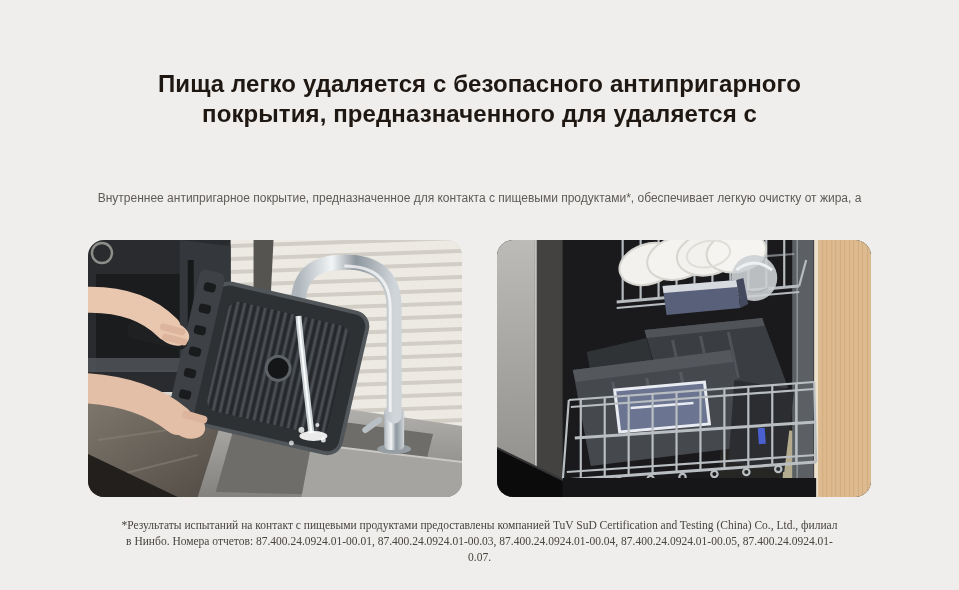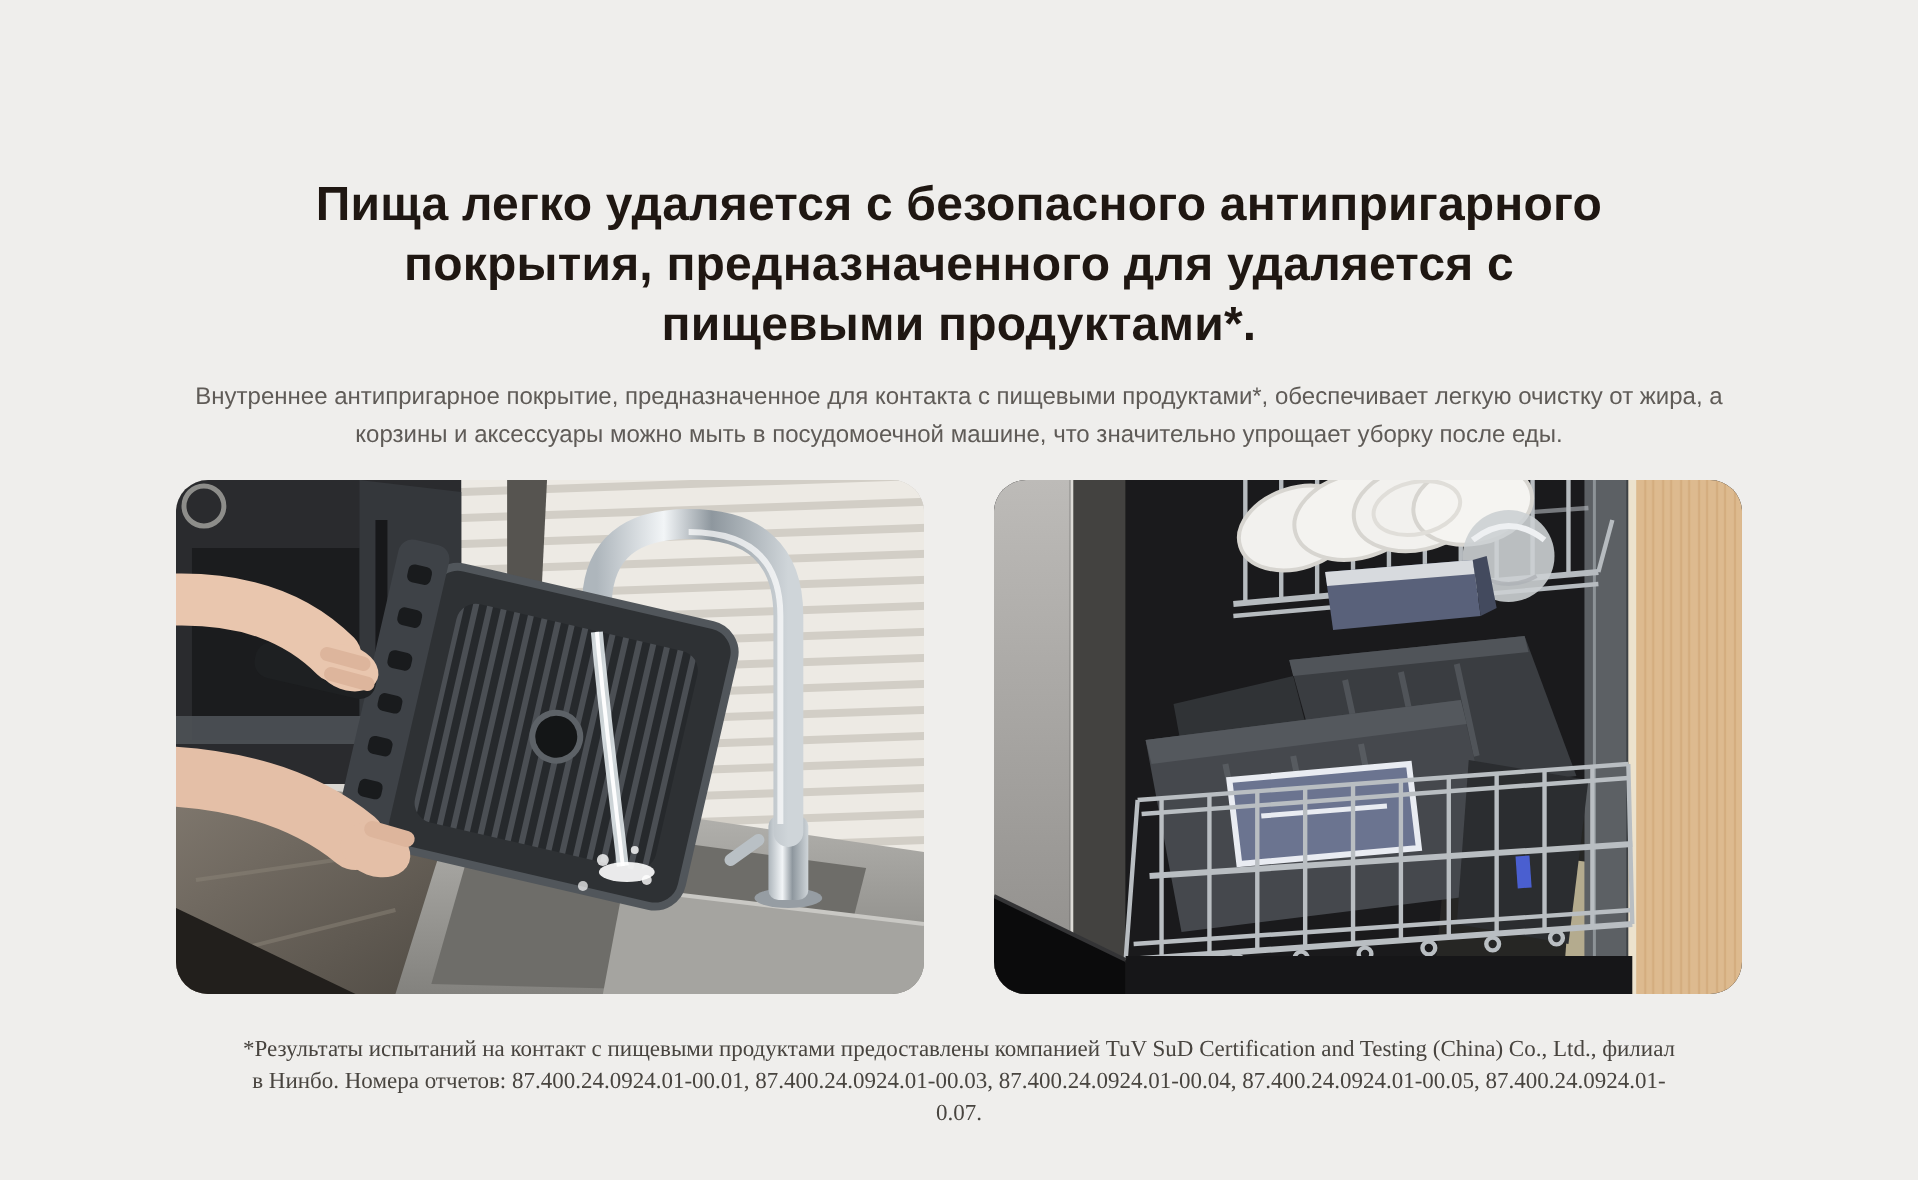--- a/index.html
+++ b/index.html
@@ -11,21 +11,21 @@
   }
   *{margin:0;padding:0;box-sizing:border-box}
   html,body{width:959px;height:590px;overflow:hidden}
   body{
     background:var(--background);
     font-family:"Liberation Sans","DejaVu Sans",sans-serif;
     position:relative;
   }
   .page{position:absolute;inset:0}
   .title{
-    position:absolute;top:88px;left:0;width:100%;
+    position:absolute;top:69px;left:0;width:100%;
     text-align:center;font-size:24px;line-height:30px;font-weight:700;
     color:var(--title-color);letter-spacing:.1px;
   }
   .title .line{display:block;white-space:nowrap}
   .subtitle{
     position:absolute;top:189px;left:0;width:100%;
     text-align:center;font-size:12px;line-height:19px;
     color:var(--subtitle-color);
   }
   .subtitle .line{display:block;white-space:nowrap}
@@ -47,26 +47,24 @@
   .footnote .line{display:block;white-space:nowrap}
 </style>
 </head>
 <body>
 
 <div class="page">
 
   <h1 class="title">
     <span class="line">Пища легко удаляется с безопасного антипригарного</span>
     <span class="line">покрытия, предназначенного для удаляется с</span>
-    <span class="line">пищевыми продуктами*.</span>
   </h1>
 
   <p class="subtitle">
     <span class="line">Внутреннее антипригарное покрытие, предназначенное для контакта с пищевыми продуктами*, обеспечивает легкую очистку от жира, а</span>
-    <span class="line">корзины и аксессуары можно мыть в посудомоечной машине, что значительно упрощает уборку после еды.</span>
   </p>
 
   <div class="gallery">
 
     <figure class="photo">
       <svg viewBox="0 0 375 257" preserveAspectRatio="none">
         <defs>
           <pattern id="L-slats" width="40" height="13" patternUnits="userSpaceOnUse" patternTransform="rotate(-2)">
             <rect width="40" height="13" fill="#edeae4"></rect>
             <rect y="9" width="40" height="4" fill="#d2cec6"></rect>

